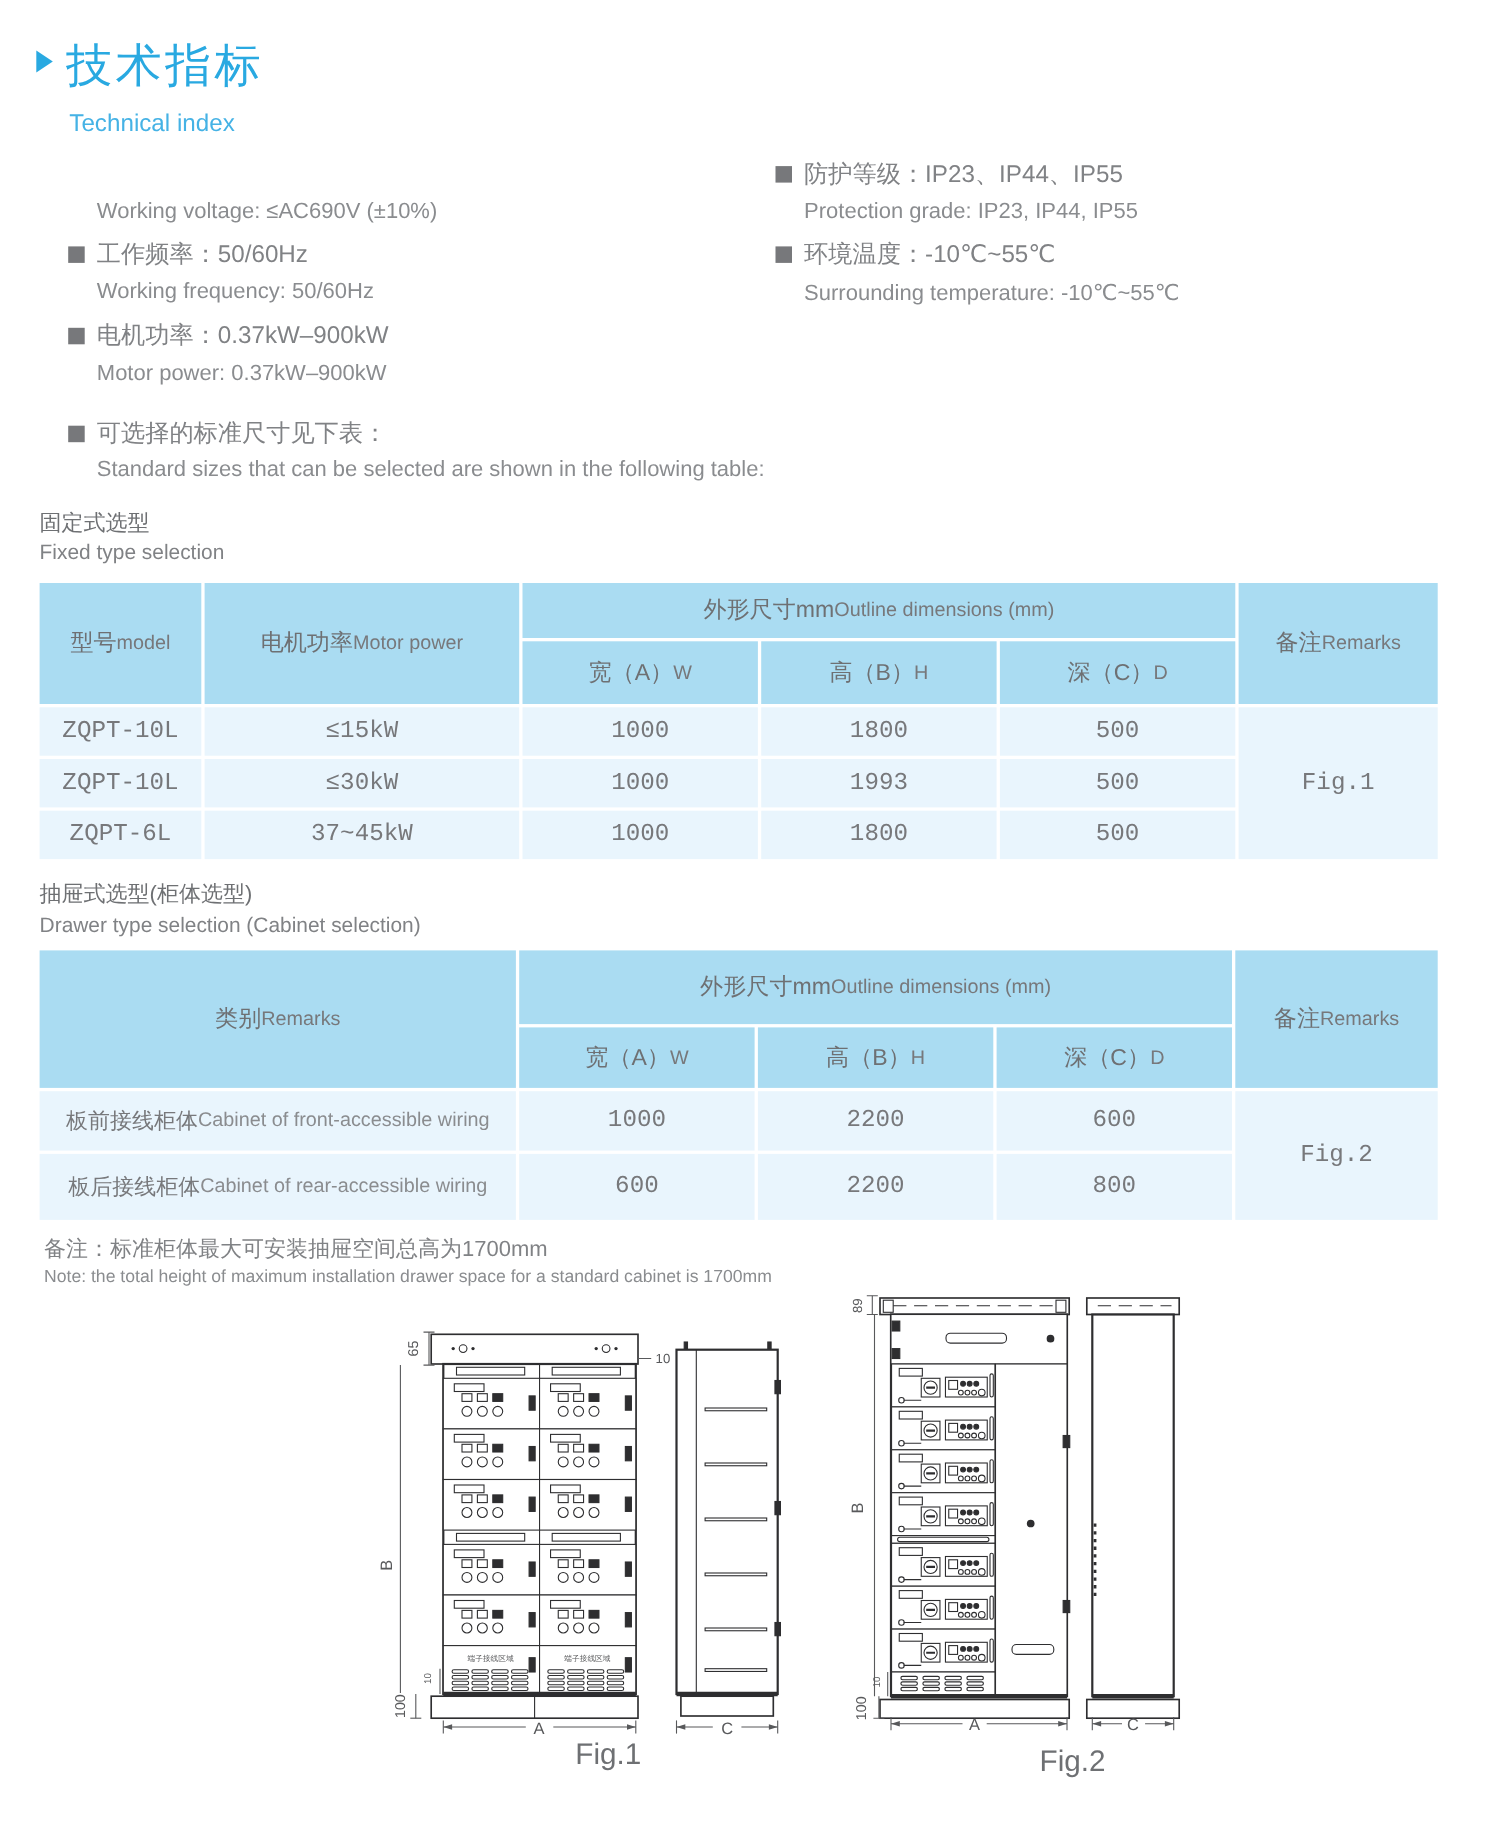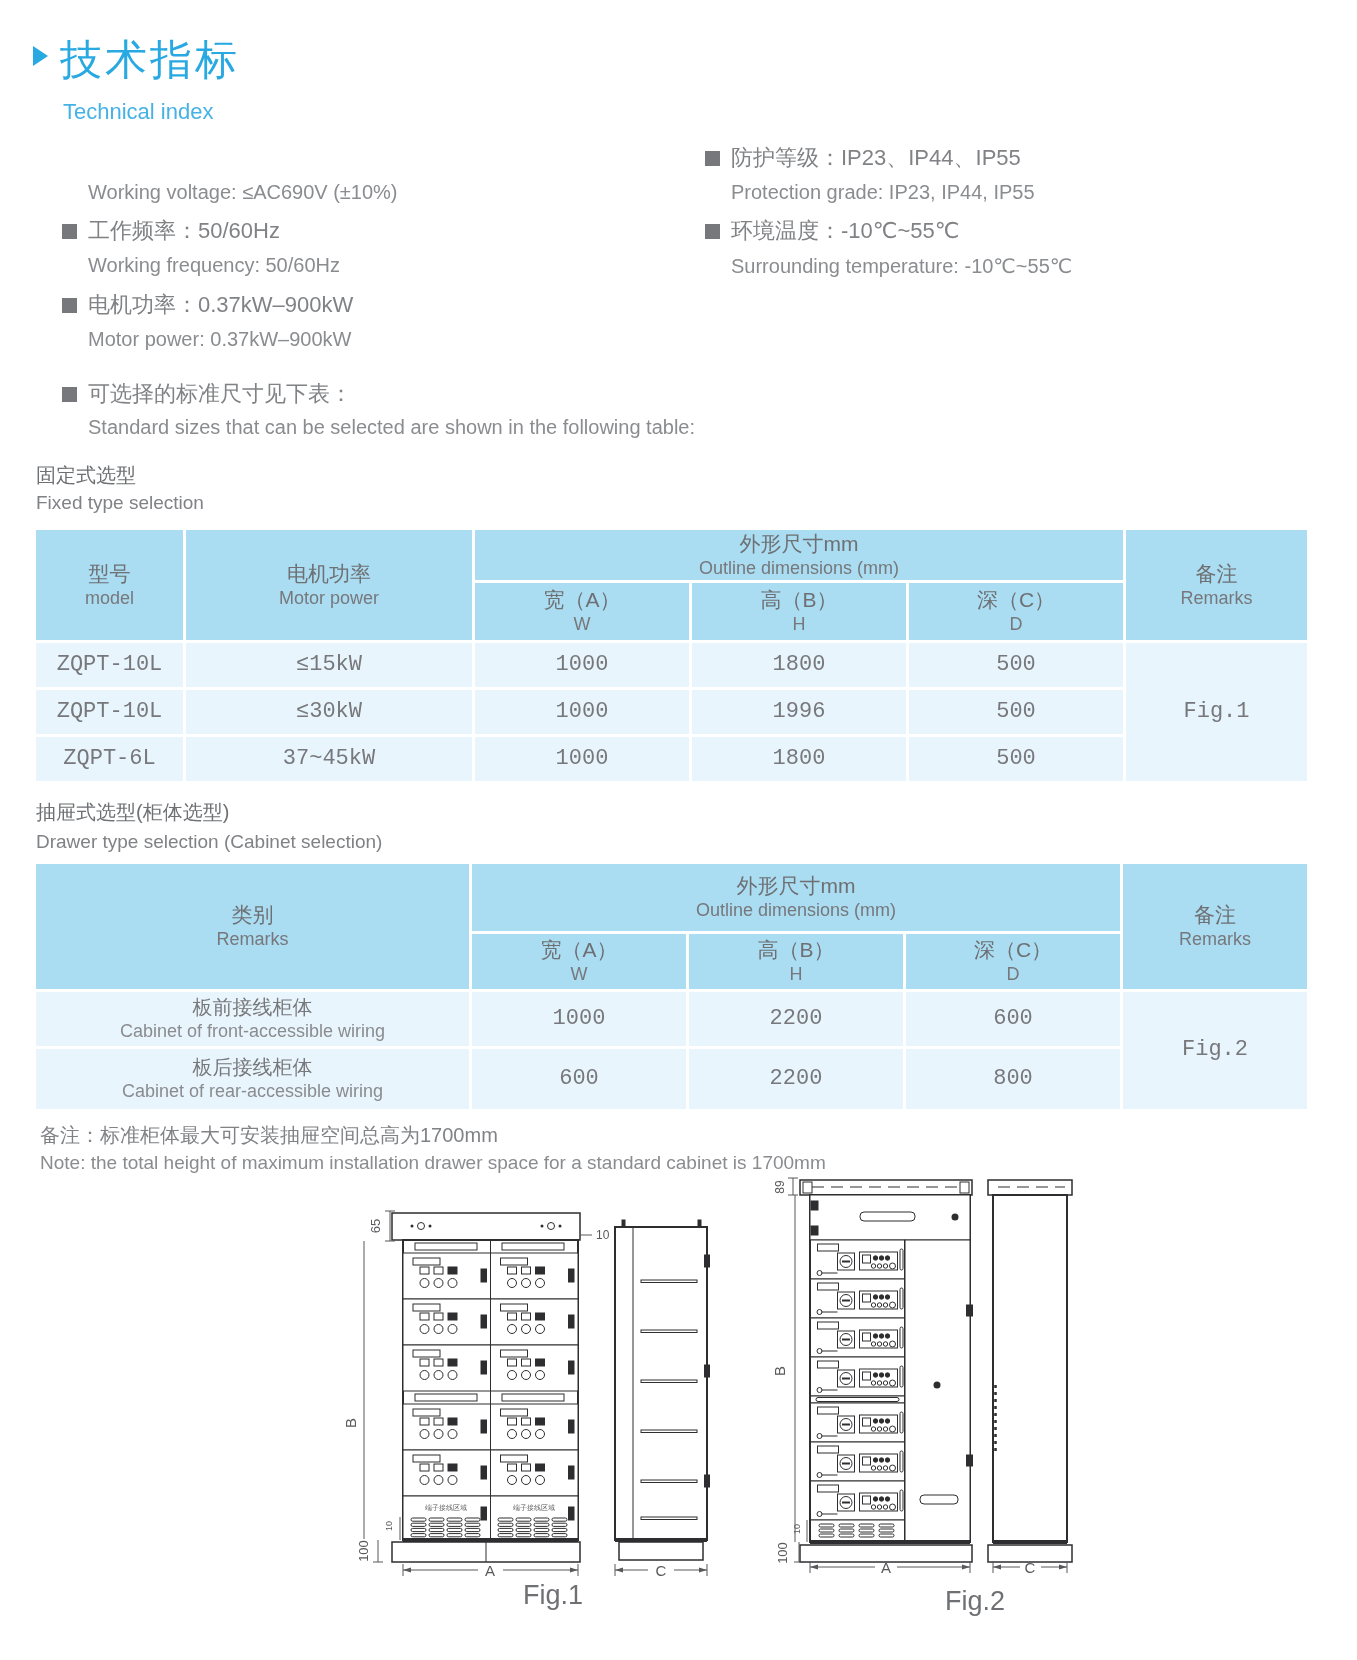--- a/index.html
+++ b/index.html
@@ -8,23 +8,23 @@
   .tri{position:absolute;left:33px;top:46px;width:0;height:0;
        border-left:15px solid #29a9e1;border-top:10px solid transparent;border-bottom:10px solid transparent;}
   .title-zh{position:absolute;left:60px;top:32px;font-size:42px;color:#29a9e1;letter-spacing:3px;}
   .title-en{position:absolute;left:63px;top:99px;font-size:22px;color:#45b2e5;}
   .spec-zh{position:absolute;font-size:22px;color:#808285;display:flex;align-items:center;white-space:nowrap;}
   .spec-zh .bullet{width:15px;height:15px;background:#77787b;display:inline-block;margin-right:11px;flex:none;}
   .spec-en{position:absolute;font-size:20px;color:#8a8c8f;white-space:nowrap;}
   .cap-zh{position:absolute;font-size:20px;color:#6e7073;}
   .cap-en{position:absolute;font-size:19px;color:#808285;}
   .note-zh{position:absolute;font-size:20px;color:#808285;}
-  .note-en{position:absolute;font-size:19px;color:#8a8c8f;}
+  .note-en{position:absolute;font-size:16px;color:#8a8c8f;}
   .dtable{position:absolute;display:grid;gap:3px;}
-  .cell{display:flex;flex-direction:column;align-items:center;justify-content:center;text-align:center;line-height:1.3;}
+  .cell{display:flex;flex-direction:row;align-items:center;justify-content:center;text-align:center;line-height:1.3;}
   .hcell{background:#aadcf2;color:#6e7073;}
   .bcell{background:#e9f5fd;color:#77787b;}
   .hzh{font-size:21px;}
   .hen{font-size:18px;color:#77787b;}
   .num{font-size:22px;font-family:Liberation Mono, monospace;}
   .czh{font-size:20px;}
   .cen{font-size:18px;color:#8a8c8f;}
   .figcap{position:absolute;font-size:27px;color:#6e7073;}
   svg.fig{position:absolute;}
   .dimt{font-family:"Liberation Sans","DejaVu Sans",sans-serif;fill:#58595b;}
@@ -103,21 +103,21 @@
     <div class="cell bcell num" style="grid-row:3;grid-column:1">ZQPT-10L</div>
     <div class="cell bcell num" style="grid-row:3;grid-column:2">≤15kW</div>
     <div class="cell bcell num" style="grid-row:3;grid-column:3">1000</div>
     <div class="cell bcell num" style="grid-row:3;grid-column:4">1800</div>
     <div class="cell bcell num" style="grid-row:3;grid-column:5">500</div>
     <div class="cell bcell num" style="grid-row:3/6;grid-column:6">Fig.1</div>
 
     <div class="cell bcell num" style="grid-row:4;grid-column:1">ZQPT-10L</div>
     <div class="cell bcell num" style="grid-row:4;grid-column:2">≤30kW</div>
     <div class="cell bcell num" style="grid-row:4;grid-column:3">1000</div>
-    <div class="cell bcell num" style="grid-row:4;grid-column:4">1996</div>
+    <div class="cell bcell num" style="grid-row:4;grid-column:4">1993</div>
     <div class="cell bcell num" style="grid-row:4;grid-column:5">500</div>
 
     <div class="cell bcell num" style="grid-row:5;grid-column:1">ZQPT-6L</div>
     <div class="cell bcell num" style="grid-row:5;grid-column:2">37~45kW</div>
     <div class="cell bcell num" style="grid-row:5;grid-column:3">1000</div>
     <div class="cell bcell num" style="grid-row:5;grid-column:4">1800</div>
     <div class="cell bcell num" style="grid-row:5;grid-column:5">500</div>
   </div>
 
   <div class="cap-zh" style="left:36px;top:799px">抽屉式选型(柜体选型)</div>

